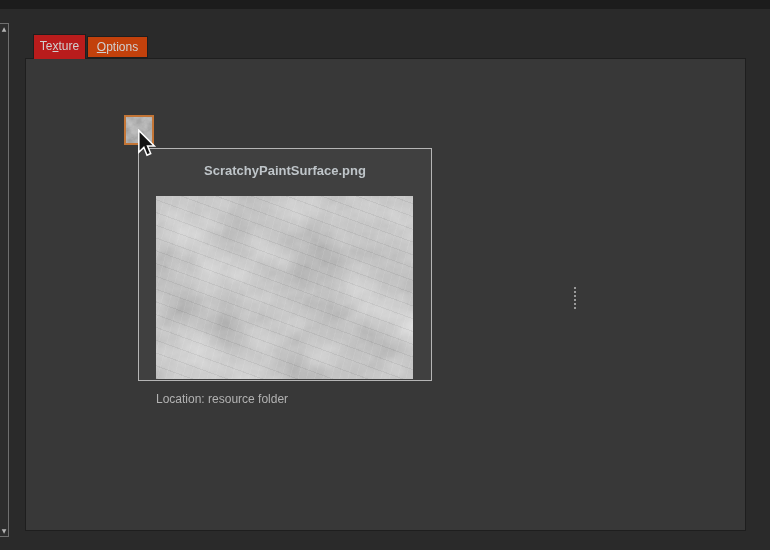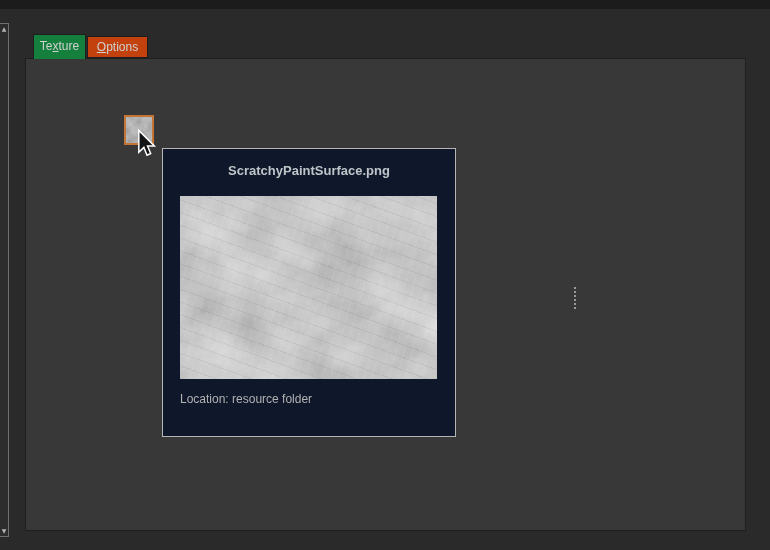--- a/index.html
+++ b/index.html
@@ -12,21 +12,21 @@
   .top-strip { left:0; top:0; width:770px; height:9px; background:#1c1c1c; }
 
   
   .edge-scrollbar { left:0; top:23px; width:9px; height:514px; background:#2d2d2d;
                     border-right:1px solid #6f6f6f; border-top:1px solid #6f6f6f; border-bottom:1px solid #6f6f6f;}
   .edge-scrollbar .up   { position:absolute; top:2px;   left:0; width:8px; text-align:center; font-size:6px; color:#b5b5b5; }
   .edge-scrollbar .down { position:absolute; bottom:2px; left:0; width:8px; text-align:center; font-size:6px; color:#b5b5b5; }
 
   
   .tab { border:1px solid #1e1e1e; text-align:center; color:#d0d0d0; }
-  .tab-texture { left:33px; top:34px; width:53px; height:25px; background:#15803d;
+  .tab-texture { left:33px; top:34px; width:53px; height:25px; background:#b91c1c;
                  border-bottom:none; z-index:3; line-height:23px; }
   .tab-options { left:87px; top:36px; width:61px; height:22px; background:#c2410c; line-height:20px; }
   .mn { text-decoration:underline; }
 
   
   .page { left:25px; top:58px; width:721px; height:473px; background:#383838;
           border:1px solid #1e1e1e; z-index:1; }
 
   .resource-label { left:32px; top:64px; width:708px; height:24px; border:1px solid #2e2e2e;
                     line-height:22px; padding-left:6px; font-size:13px; color:#c9c9c9; }
@@ -90,22 +90,22 @@
                   color:#cfcfcf; font-family:"Liberation Sans",sans-serif; font-size:12px; padding-left:6px; }
   .search .clear { position:absolute; right:7px; top:2px; font-size:13px; font-weight:bold; color:#f0f0f0; cursor:default; }
   .checkbox { left:659px; top:477px; width:13px; height:13px; background:#2b2b2b; border:1px solid #707070; }
   .cb-label { left:679px; top:477px; color:#cfcfcf; }
 
   .tool-btn { width:20px; height:20px; background:transparent; border:none; }
   .import-btn { left:38px; top:498px; }
   .delete-btn { left:64px; top:498px; }
 
   
-  .tooltip { left:138px; top:148px; width:294px; height:289px; background:#0f172a;
-             border:1px solid #b5b5b5; z-index:5;margin-left:24px; }
+  .tooltip { left:138px; top:148px; width:294px; height:233px; background:#404040;
+             border:1px solid #b5b5b5; z-index:5; }
   .tooltip .title { position:absolute; left:0; top:14px; width:100%; text-align:center;
                     font-weight:bold; font-size:13px; color:#bfc5c9; }
   .tooltip .img { position:absolute; left:17px; top:47px; width:257px; height:183px; overflow:hidden; background:#979797; }
   .tooltip .loc { position:absolute; left:17px; top:243px; font-size:12px; color:#b2b2b2; }
 
   .cursor { left:137px; top:129px; z-index:9; }
 </style>
 </head>
 <body>
 

